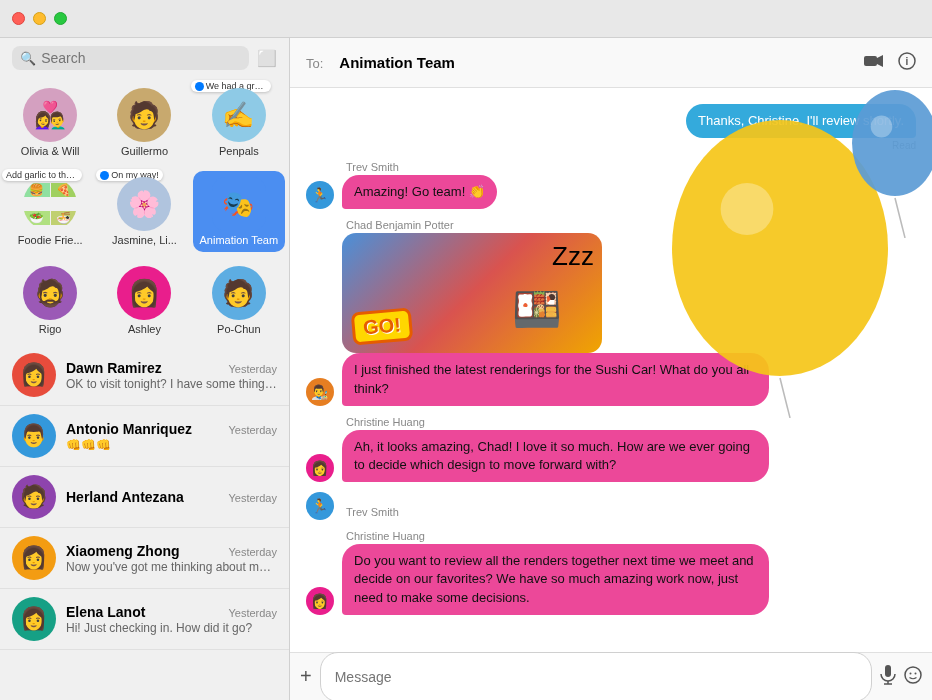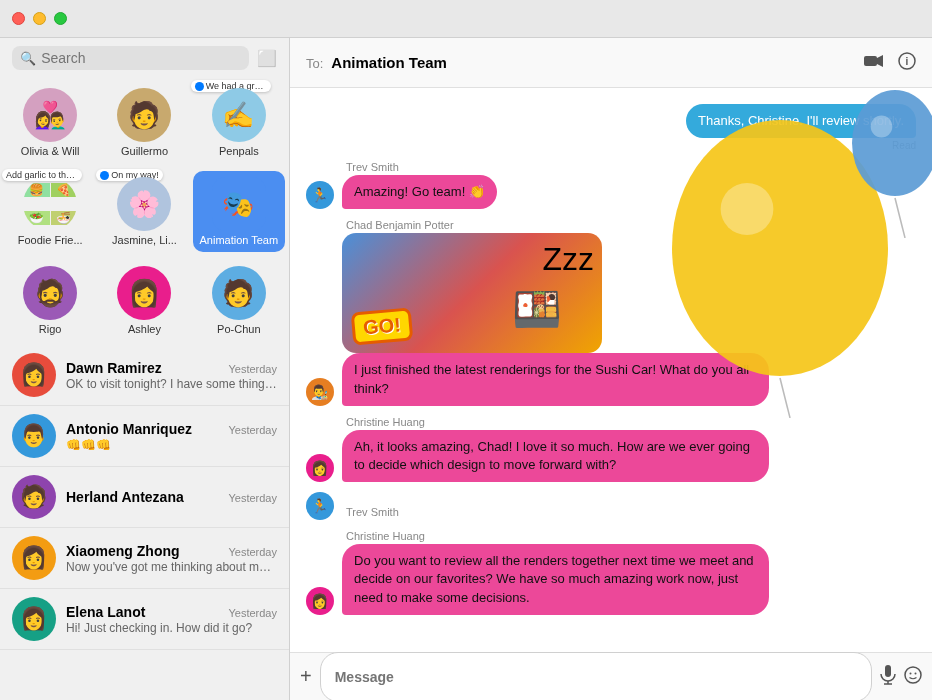--- a/index.html
+++ b/index.html
@@ -357,21 +357,20 @@
       font-size: 18px;
     }
     .message-input {
       flex: 1;
       border: 1px solid #d0d0d0;
       border-radius: 18px;
       padding: 16px 14px;
       font-size: 14px;
       outline: none;
       background: white;
-      font-weight: bold;
     }
     .audio-btn, .emoji-btn {
       background: none;
       border: none;
       cursor: pointer;
       color: #555;
       font-size: 16px;
     }
 
     
@@ -541,21 +540,21 @@
         <span class="conv-time">Yesterday</span>
       </div>
       <div class="conv-preview">Hi! Just checking in. How did it go?</div>
     </div>
   </div>
       </div>
   </div>
 
   <div class="chat-panel">
     <div class="chat-header">
-      <div style="display:flex;align-items:flex-end;gap:8px;">
+      <div style="display:flex;align-items:flex-end;gap:16px;">
         <span style="color:#888;font-size:13px;">To:</span>
         <span style="font-size:15px;font-weight:600;">Animation Team</span>
       </div>
       <div class="chat-header-icons">
         <button class="header-icon-btn">
           <svg width="20" height="14" viewBox="0 0 20 14" fill="none">
               <rect x="0" y="2" width="13" height="10" rx="2" fill="#555"></rect>
               <polygon points="13,4 19,1 19,13 13,10" fill="#555"></polygon>
             </svg>
         </button>
@@ -584,21 +583,21 @@
       </div>
     </div>
         <div class="message-row incoming">
       <div class="msg-avatar" style="background:#e67e22;color:white;">👨‍🎨</div>
       <div class="message-column">
         <div class="sender-name">Chad Benjamin Potter</div>
 
         <div class="media-bubble">
           <div class="media-placeholder">
             <div class="go-sticker">GO!</div>
-            <div style="position:absolute;top:8px;right:8px;font-size:32px;">Zzz</div>
+            <div style="position:absolute;top:8px;right:8px;font-size:26px;">Zzz</div>
             <div style="position:absolute;bottom:20px;right:40px;font-size:40px;">🍱</div>
           </div>
         </div>
 
         <div class="bubble received">I just finished the latest renderings for the Sushi Car! What do you all think?</div>
       </div>
     </div>
         <div class="message-row incoming">
       <div class="msg-avatar" style="background:#e91e8c;color:white;">👩</div>
       <div class="message-column">

